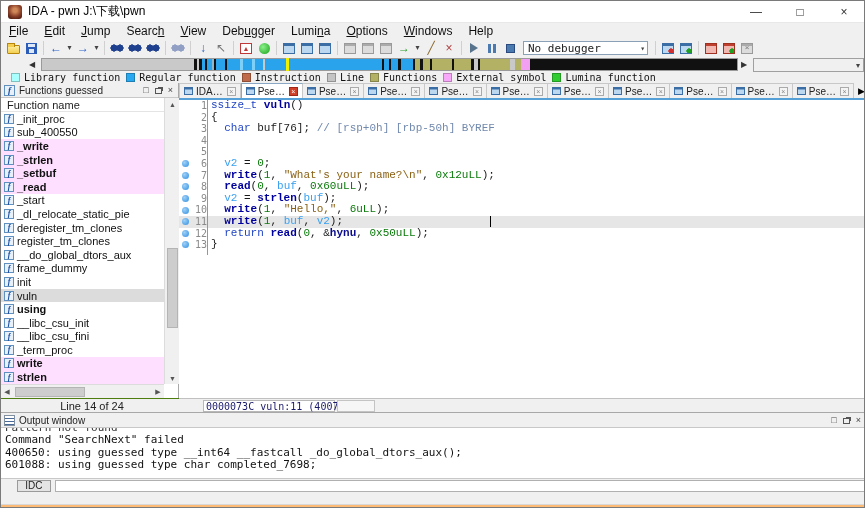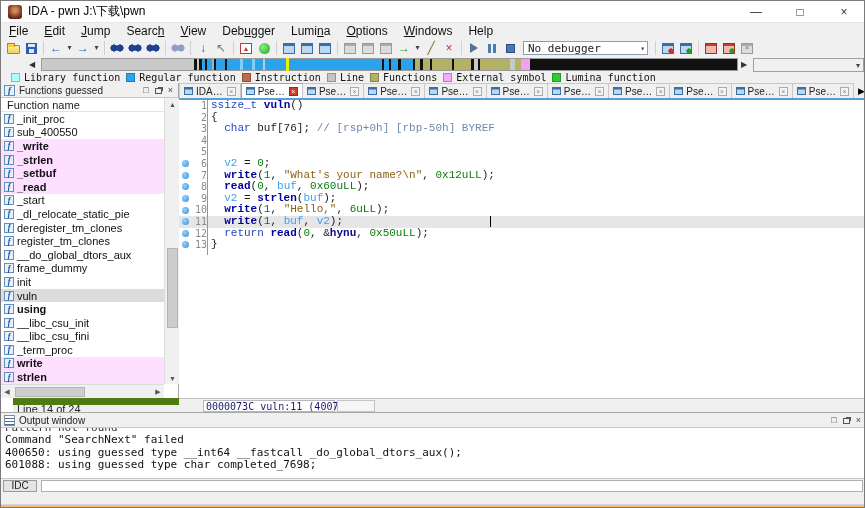--- a/index.html
+++ b/index.html
@@ -71,22 +71,22 @@
   .frow{height:13.6px;display:flex;align-items:center;padding-left:3px;white-space:nowrap;}
   .frow .i-func{width:10px;height:10px;margin:0 3px 0 0;font-size:8px;}
   .frow.pink{background:#ffdfff;font-weight:bold;}
   .frow.bold{font-weight:bold;}
   .frow.sel{background:#dcdcdc;}
   #fw-vscroll{position:absolute;left:163px;top:15px;width:15px;height:286px;background:#f0f0f0;border-left:1px solid #dcdcdc;}
   .sarrow{position:absolute;left:0;width:15px;height:12px;display:flex;align-items:center;justify-content:center;font-size:7px;color:#555;}
   #fw-vthumb{position:absolute;left:2px;top:150px;width:11px;height:80px;background:#cdcdcd;border:1px solid #b4b4b4;}
   #fw-hscroll{position:absolute;left:0;top:301px;width:163px;height:14px;background:#f0f0f0;border-top:1px solid #dcdcdc;}
   #fw-hthumb{position:absolute;left:14px;top:2px;width:70px;height:10px;background:#cdcdcd;border:1px solid #b4b4b4;}
-  #fw-status{position:absolute;left:12px;top:315px;width:178px;height:14px;background:#f0f0f0;border-top:7px solid #4d7c0f;
-    font-size:11px;display:flex;align-items:center;padding-left:4px;color:#222;}
+  #fw-status{position:absolute;left:0;top:315px;width:178px;height:14px;background:#f0f0f0;border-top:1px solid #4d7c0f;
+    font-size:11px;display:flex;align-items:center;padding-left:4px;color:#222;justify-content:center;}
   
   #rightpane{left:178px;top:82px;width:687px;height:329px;background:#fff;}
   #tabbar{position:absolute;left:0;top:0;width:687px;height:15px;background:#f0f0f0;display:flex;overflow:hidden;}
   .tab{height:15px;display:flex;align-items:center;padding:0 4px;border-right:1px solid #c8c8c8;border-top:1px solid #c8c8c8;
     background:#f0f0f0;font-size:10px;color:#222;white-space:nowrap;flex:0 0 auto;}
   .tab .i-win{width:9px;height:8px;margin-right:3px;box-shadow:inset 0 1.5px 0 #3a6ea5;}
   .tab .tclose{width:9px;height:9px;margin-left:4px;border:1px solid #aaa;background:#f4f4f4;color:#888;
     font-size:7px;display:flex;align-items:center;justify-content:center;line-height:1;}
   .tab.active{background:#fff;border-top:1px solid #8aa8c4;border-left:1px solid #8aa8c4;}
   .tab.active .tclose{background:#d04028;border-color:#a02818;color:#fff;}
@@ -116,21 +116,21 @@
   #csbox2{position:absolute;left:158px;top:1px;width:38px;height:12px;background:#f6f6f6;border:1px solid #c4c4c4;}
   
   #outputwin{left:0;top:411px;width:865px;height:66px;background:#fff;border-top:1px solid #a8a8a8;}
   .i-out{width:11px;height:11px;margin:0 4px 0 3px;background:repeating-linear-gradient(#fff 0 2px,#4a6a9a 2px 3px);border:1px solid #8090a0;}
   #outlines{position:absolute;left:0;top:15px;width:865px;height:51px;overflow:hidden;background:#fff;
     font-family:"DejaVu Sans Mono",monospace;font-size:11px;line-height:12.4px;color:#111;}
   #outlines div{white-space:pre;padding-left:4px;}
   #outlines div:first-child{margin-top:-6px;color:#333;}
   
   #idcrow{left:0;top:477px;width:865px;height:14px;background:#f0f0f0;border-top:1px solid #c8c8c8;display:flex;align-items:center;}
-  #idc-btn{width:34px;height:12px;margin-left:2px;background:#e4e4e4;border:1px solid #9a9a9a;
+  #idc-btn{width:34px;height:12px;margin-left:16px;background:#e4e4e4;border:1px solid #9a9a9a;
     font-size:10px;display:flex;align-items:center;justify-content:center;color:#222;}
   #idc-input{margin-left:4px;width:822px;height:12px;background:#fff;border:1px solid #b0b0b0;}
   #statusbar{left:0;top:491px;width:865px;height:15px;background:#fdba74;border-top:1px solid #d8d8d8;
     display:flex;align-items:flex-end;font-family:"DejaVu Sans Mono",monospace;font-size:11px;color:#111;margin-top:12px;}
   #statusbar span{margin-left:6px;}
   #statusbar #sb-down{margin-left:22px;}
   #statusbar #sb-disk{margin-left:34px;}
   #bottomedge{left:0;top:506px;width:865px;height:2px;background:#000;}
 </style>
 </head>

